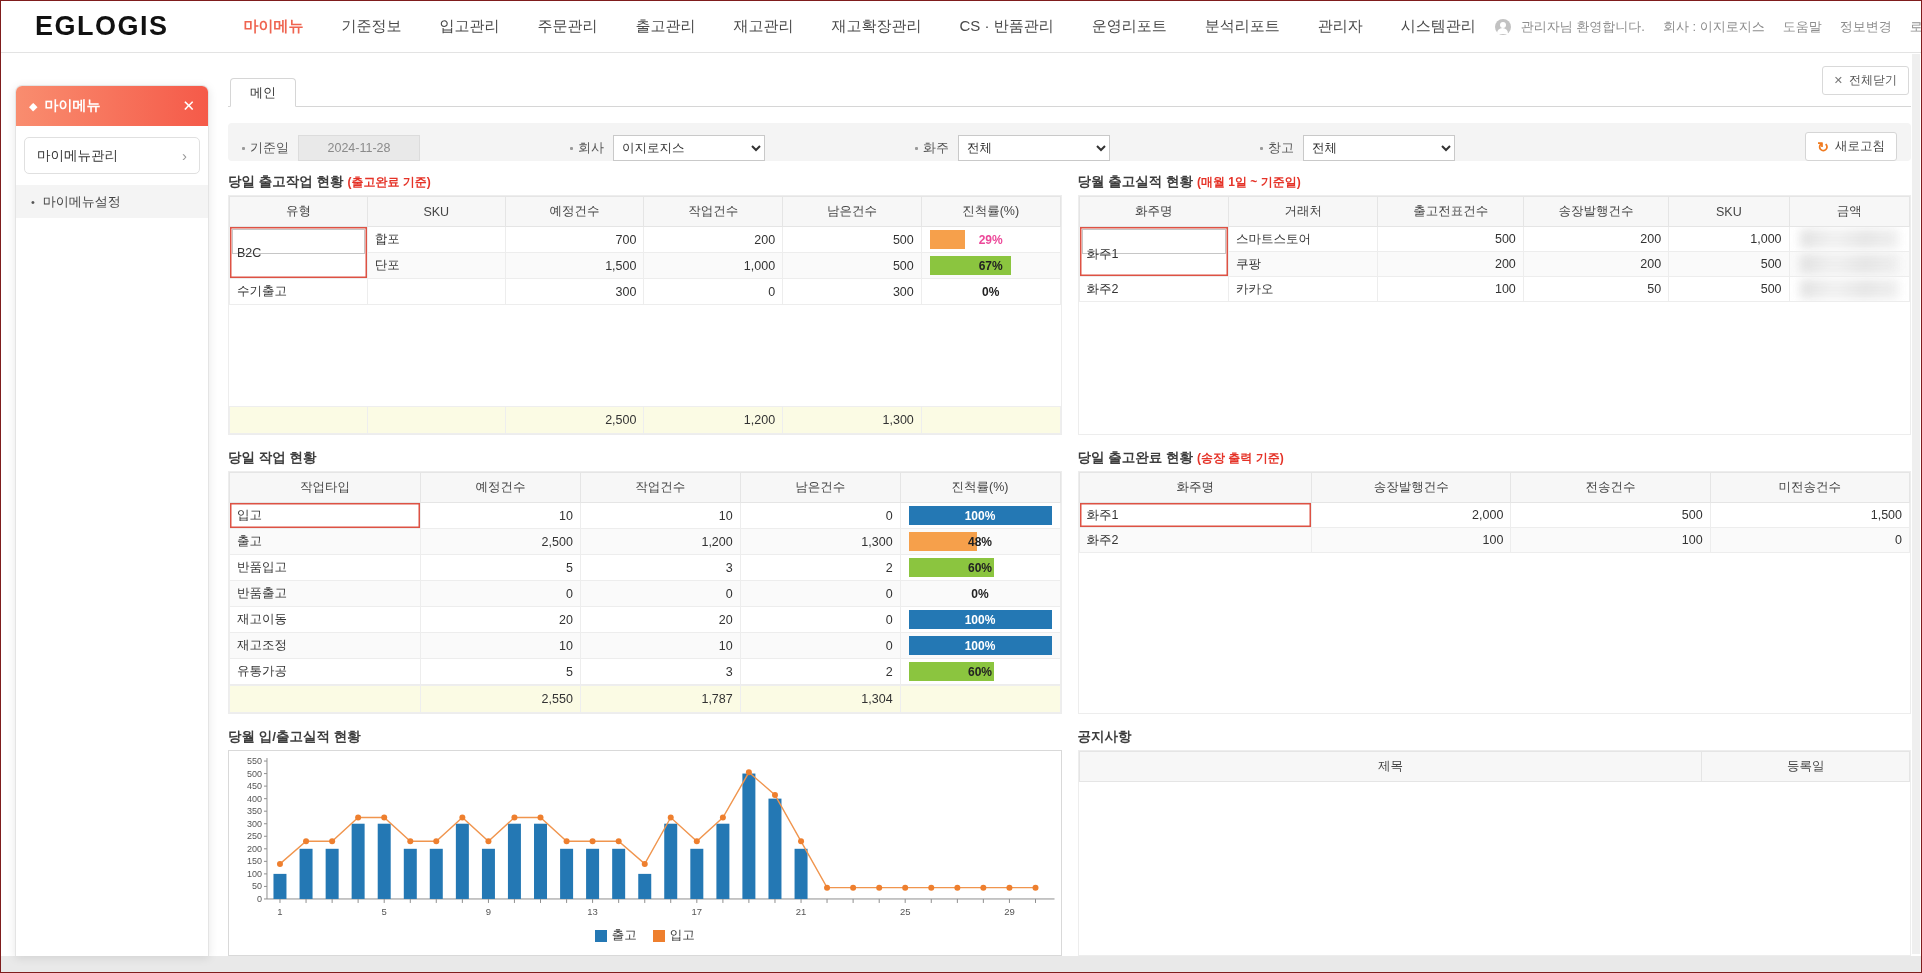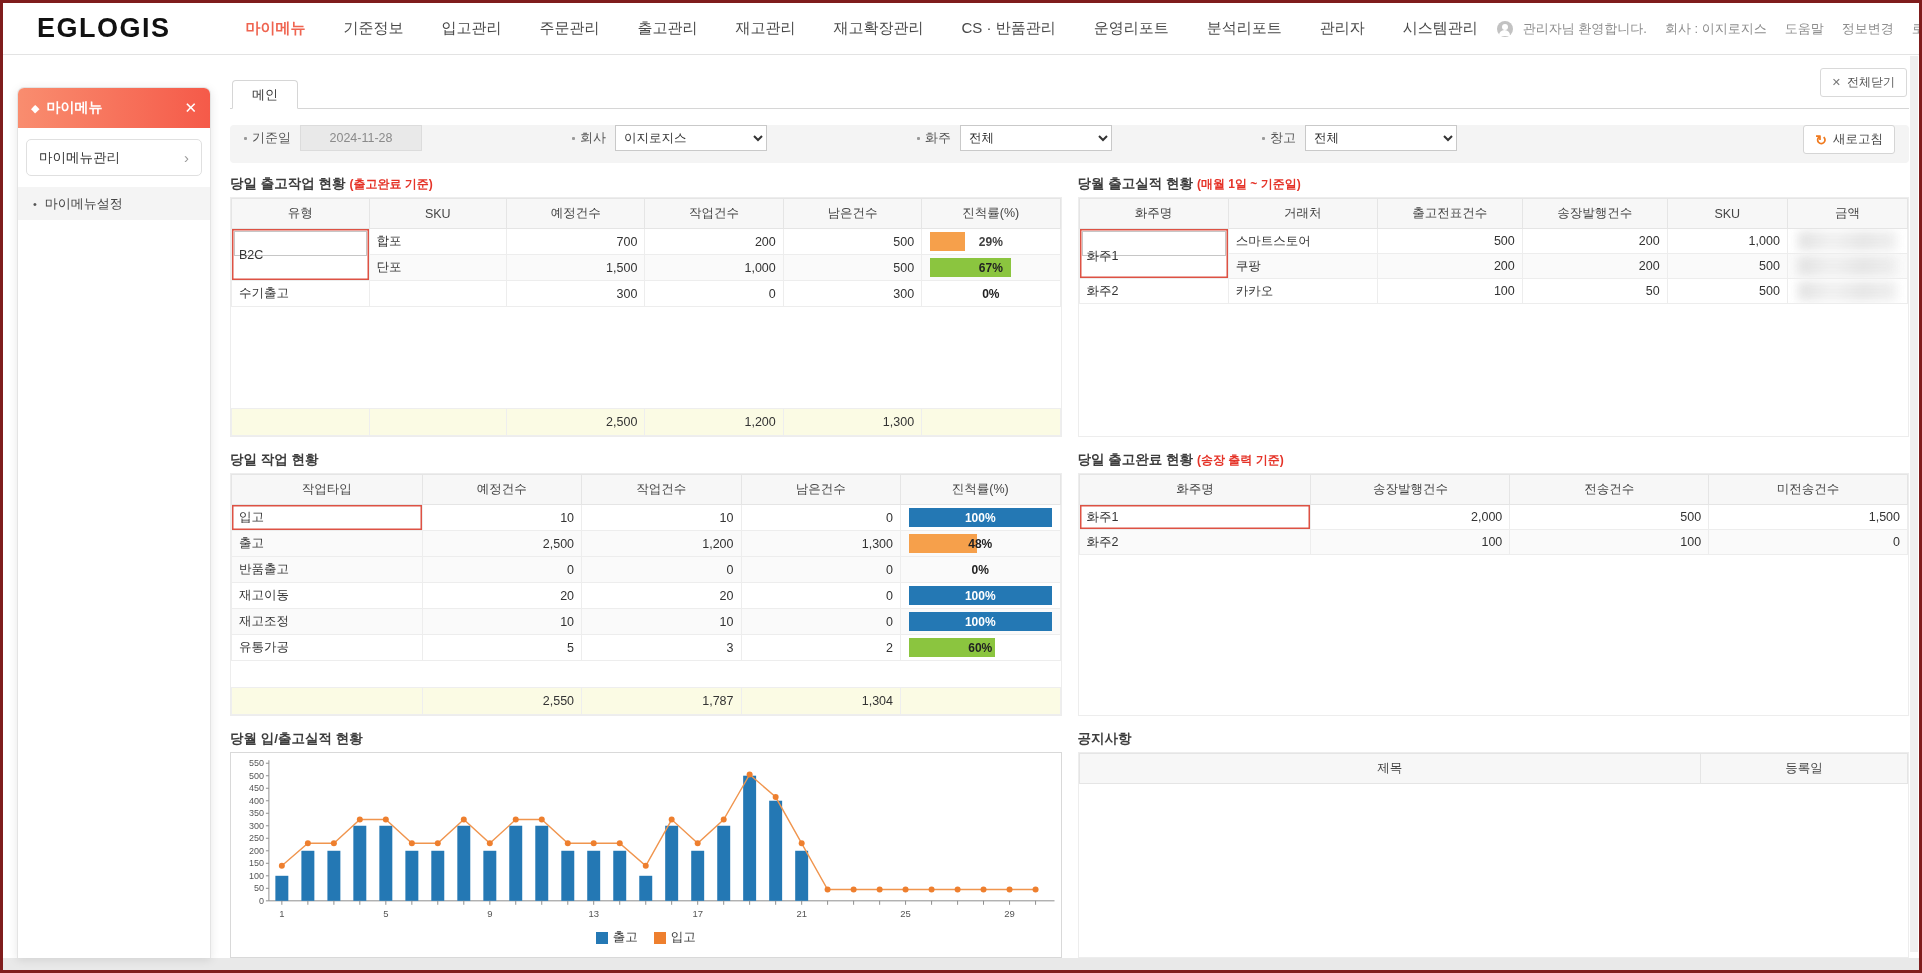--- a/index.html
+++ b/index.html
@@ -1,18 +1,18 @@
 <!DOCTYPE html>
 <html><head>
 <meta charset="utf-8">
 <style>
   * { margin:0; padding:0; box-sizing:border-box; }
   html,body { width:1922px; height:973px; }
   body { font-family:"Liberation Sans","DejaVu Sans",sans-serif; background:#e9e9e9; color:#333; }
-  #app { width:1922px; height:973px; border:3px solid #7f1d1d; background:#e9e9e9; position:relative; overflow:hidden; }
+  #app { width:1922px; height:973px; border:1px solid #7f1d1d; background:#e9e9e9; position:relative; overflow:hidden; }
 
   
   .topbar { height:52px; background:#fff; border-bottom:1px solid #e3e3e3; display:flex; align-items:center; padding:0 18px 0 34px; }
   .logo { font-size:27px; font-weight:700; letter-spacing:1.5px; color:#111; }
   .mainnav { display:flex; align-items:center; margin-left:56px; }
   .nav-item { font-size:15px; color:#484848; padding:0 19px; cursor:pointer; white-space:nowrap; }
   .nav-item.active { color:#ef6450; font-weight:700; }
   .userarea { margin-left:auto; display:flex; align-items:center; gap:18px; font-size:13px; color:#8d8d8d; white-space:nowrap; }
   .usericon { width:16px; height:16px; border-radius:50%; background:#c2c2c2; position:relative; display:inline-block; vertical-align:middle; }
   .usericon:before { content:""; position:absolute; left:5px; top:3px; width:6px; height:6px; border-radius:50%; background:#fff; }
@@ -33,21 +33,21 @@
 
   .maincol { flex:1; padding:0 10px 0 5px; overflow:hidden; }
 
   
   .tabstrip { height:54px; position:relative; border-bottom:1px solid #d6d6d6; display:flex; align-items:flex-end; padding-left:2px; }
   .tab { height:29px; padding:0 19px; background:#fff; border:1px solid #d6d6d6; border-bottom:1px solid #fff; border-radius:4px 4px 0 0; margin-bottom:-1px; font-size:13px; color:#333; display:flex; align-items:center; cursor:pointer; }
   .closeall { position:absolute; right:2px; top:13px; border:1px solid #d9d9d9; background:#fff; border-radius:3px; font-size:12px; color:#555; padding:5px 11px; display:flex; align-items:center; gap:6px; cursor:pointer; }
   .closeall .x { font-size:11px; color:#777; }
 
   
-  .filters { margin-top:16px; height:38px; background:#f4f4f4; border-radius:4px; display:flex; align-items:flex-start; padding:0 14px; }
+  .filters { margin-top:16px; height:38px; background:#f4f4f4; border-radius:4px; display:flex; align-items:flex-end; padding:0 14px; }
   .f-item { display:flex; align-items:center; font-size:13px; color:#555; margin-right:150px; }
   .f-item .dot { width:3px; height:3px; background:#9a9a9a; margin-right:5px; border-radius:1px; }
   .f-item .lbl { margin-right:9px; }
   .f-date { width:122px; height:26px; background:#e9e9e9; border:1px solid #dcdcdc; text-align:center; color:#8a8a8a; font-size:12.5px; font-family:inherit; }
   .f-sel { width:152px; height:26px; background:#fff; border:1px solid #c9c9c9; font-size:12.5px; color:#333; padding:0 4px; font-family:inherit; }
   .refresh-btn { margin-left:auto; margin-right:0; border:1px solid #d5d5d5; background:#fff; border-radius:3px; padding:5px 11px; font-size:12.5px; color:#444; display:flex; align-items:center; gap:6px; cursor:pointer; }
   .refresh-btn .ric { color:#f07a1f; font-weight:700; font-size:14px; line-height:1; }
 
   
   .dash { margin-top:12px; display:grid; grid-template-columns:1fr 1fr; column-gap:16px; row-gap:14px; }
@@ -212,21 +212,21 @@
                       <div class="ebox"></div>
                       <span class="etext">B2C</span>
                     </td>
                     <td class="al">합포</td>
                     <td class="ar">700</td>
                     <td class="ar">200</td>
                     <td class="ar">500</td>
                     <td class="ac barcell">
                       <div class="barwrap">
                         <div class="bar" style="width:29%;background:#f6a04b;"></div>
-                        <span class="blabel" style="color:#404040;">29%</span>
+                        <span class="blabel" style="color:#ec4899;">29%</span>
                       </div>
                     </td>
                   </tr>
                   <tr class="even">
                     <td class="al">단포</td>
                     <td class="ar">1,500</td>
                     <td class="ar">1,000</td>
                     <td class="ar">500</td>
                     <td class="ac barcell">
                       <div class="barwrap">
@@ -373,20 +373,32 @@
                   </tr>
                   <tr class="even">
                     <td class="al">출고</td>
                     <td class="ar">2,500</td>
                     <td class="ar">1,200</td>
                     <td class="ar">1,300</td>
                     <td class="ac barcell">
                       <div class="barwrap">
                         <div class="bar" style="width:48%;background:#f6a04b;"></div>
                         <span class="blabel" style="color:#222;">48%</span>
+                      </div>
+                    </td>
+                  </tr>
+                  <tr class="odd">
+                    <td class="al">반품입고</td>
+                    <td class="ar">5</td>
+                    <td class="ar">3</td>
+                    <td class="ar">2</td>
+                    <td class="ac barcell">
+                      <div class="barwrap">
+                        <div class="bar" style="width:60%;background:#8bc53f;"></div>
+                        <span class="blabel" style="color:#222;">60%</span>
                       </div>
                     </td>
                   </tr>
                   <tr class="even">
                     <td class="al">반품출고</td>
                     <td class="ar">0</td>
                     <td class="ar">0</td>
                     <td class="ar">0</td>
                     <td class="ac barcell">
                       <div class="barwrap">

